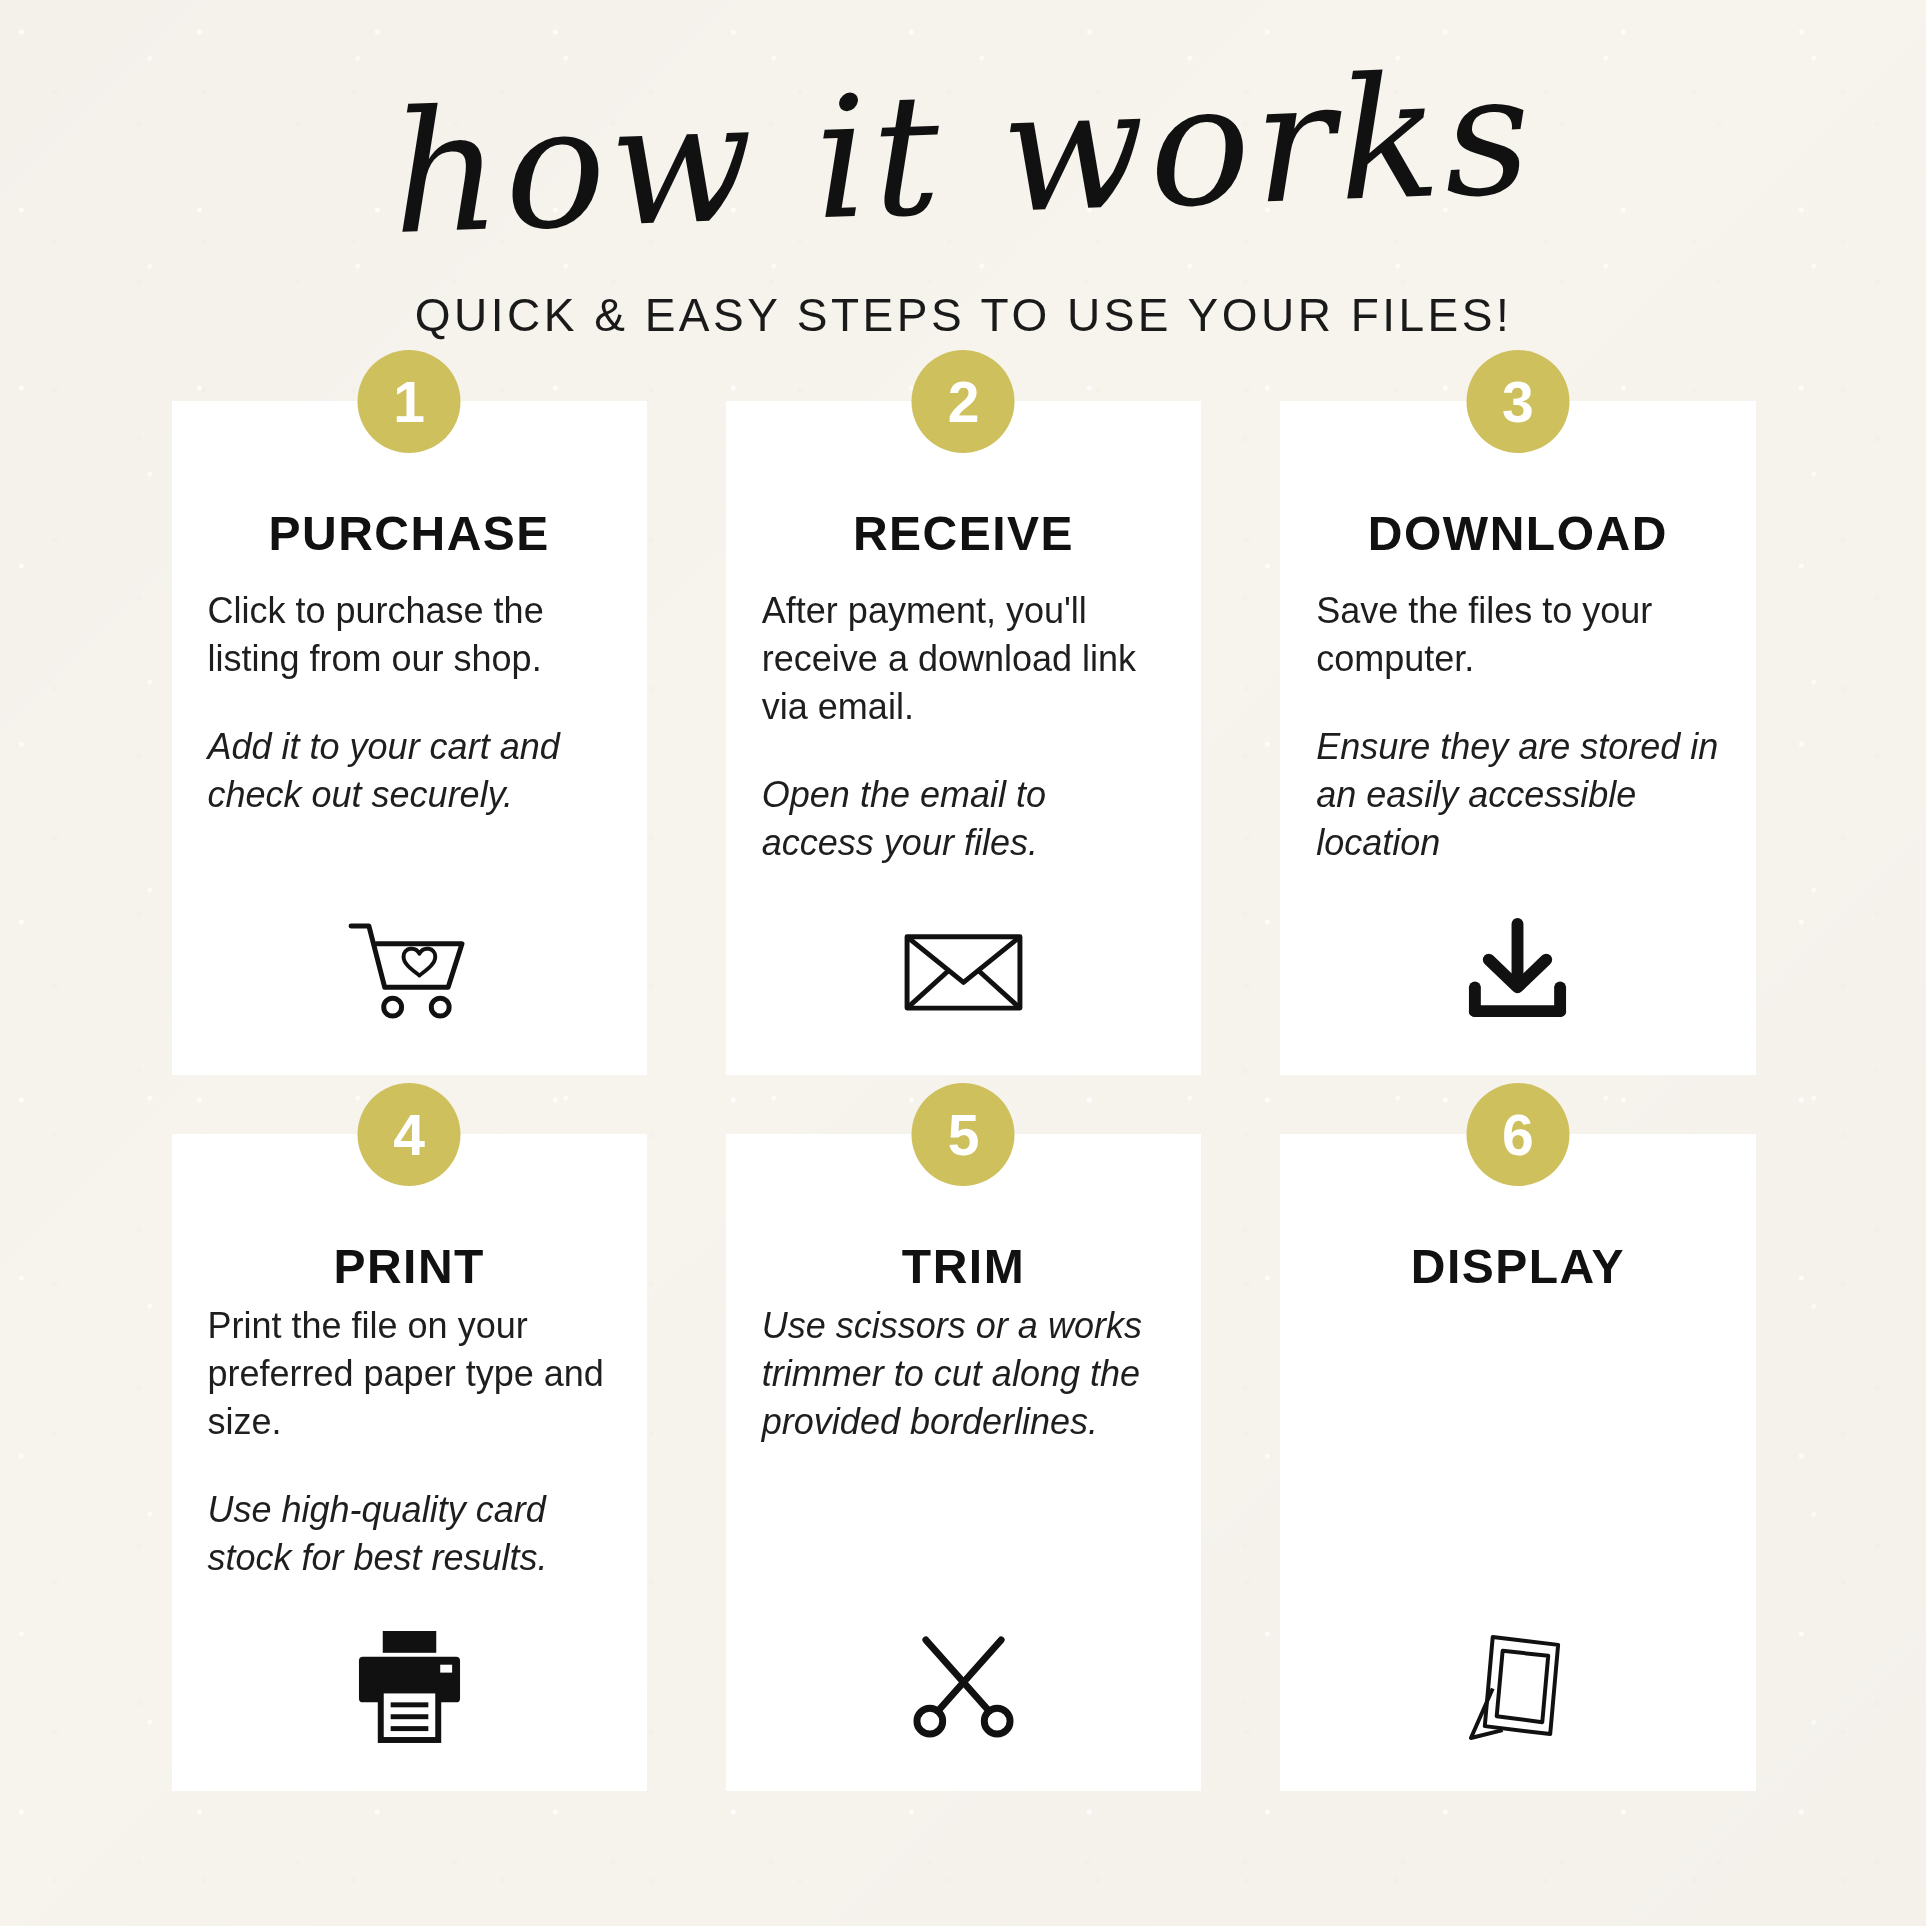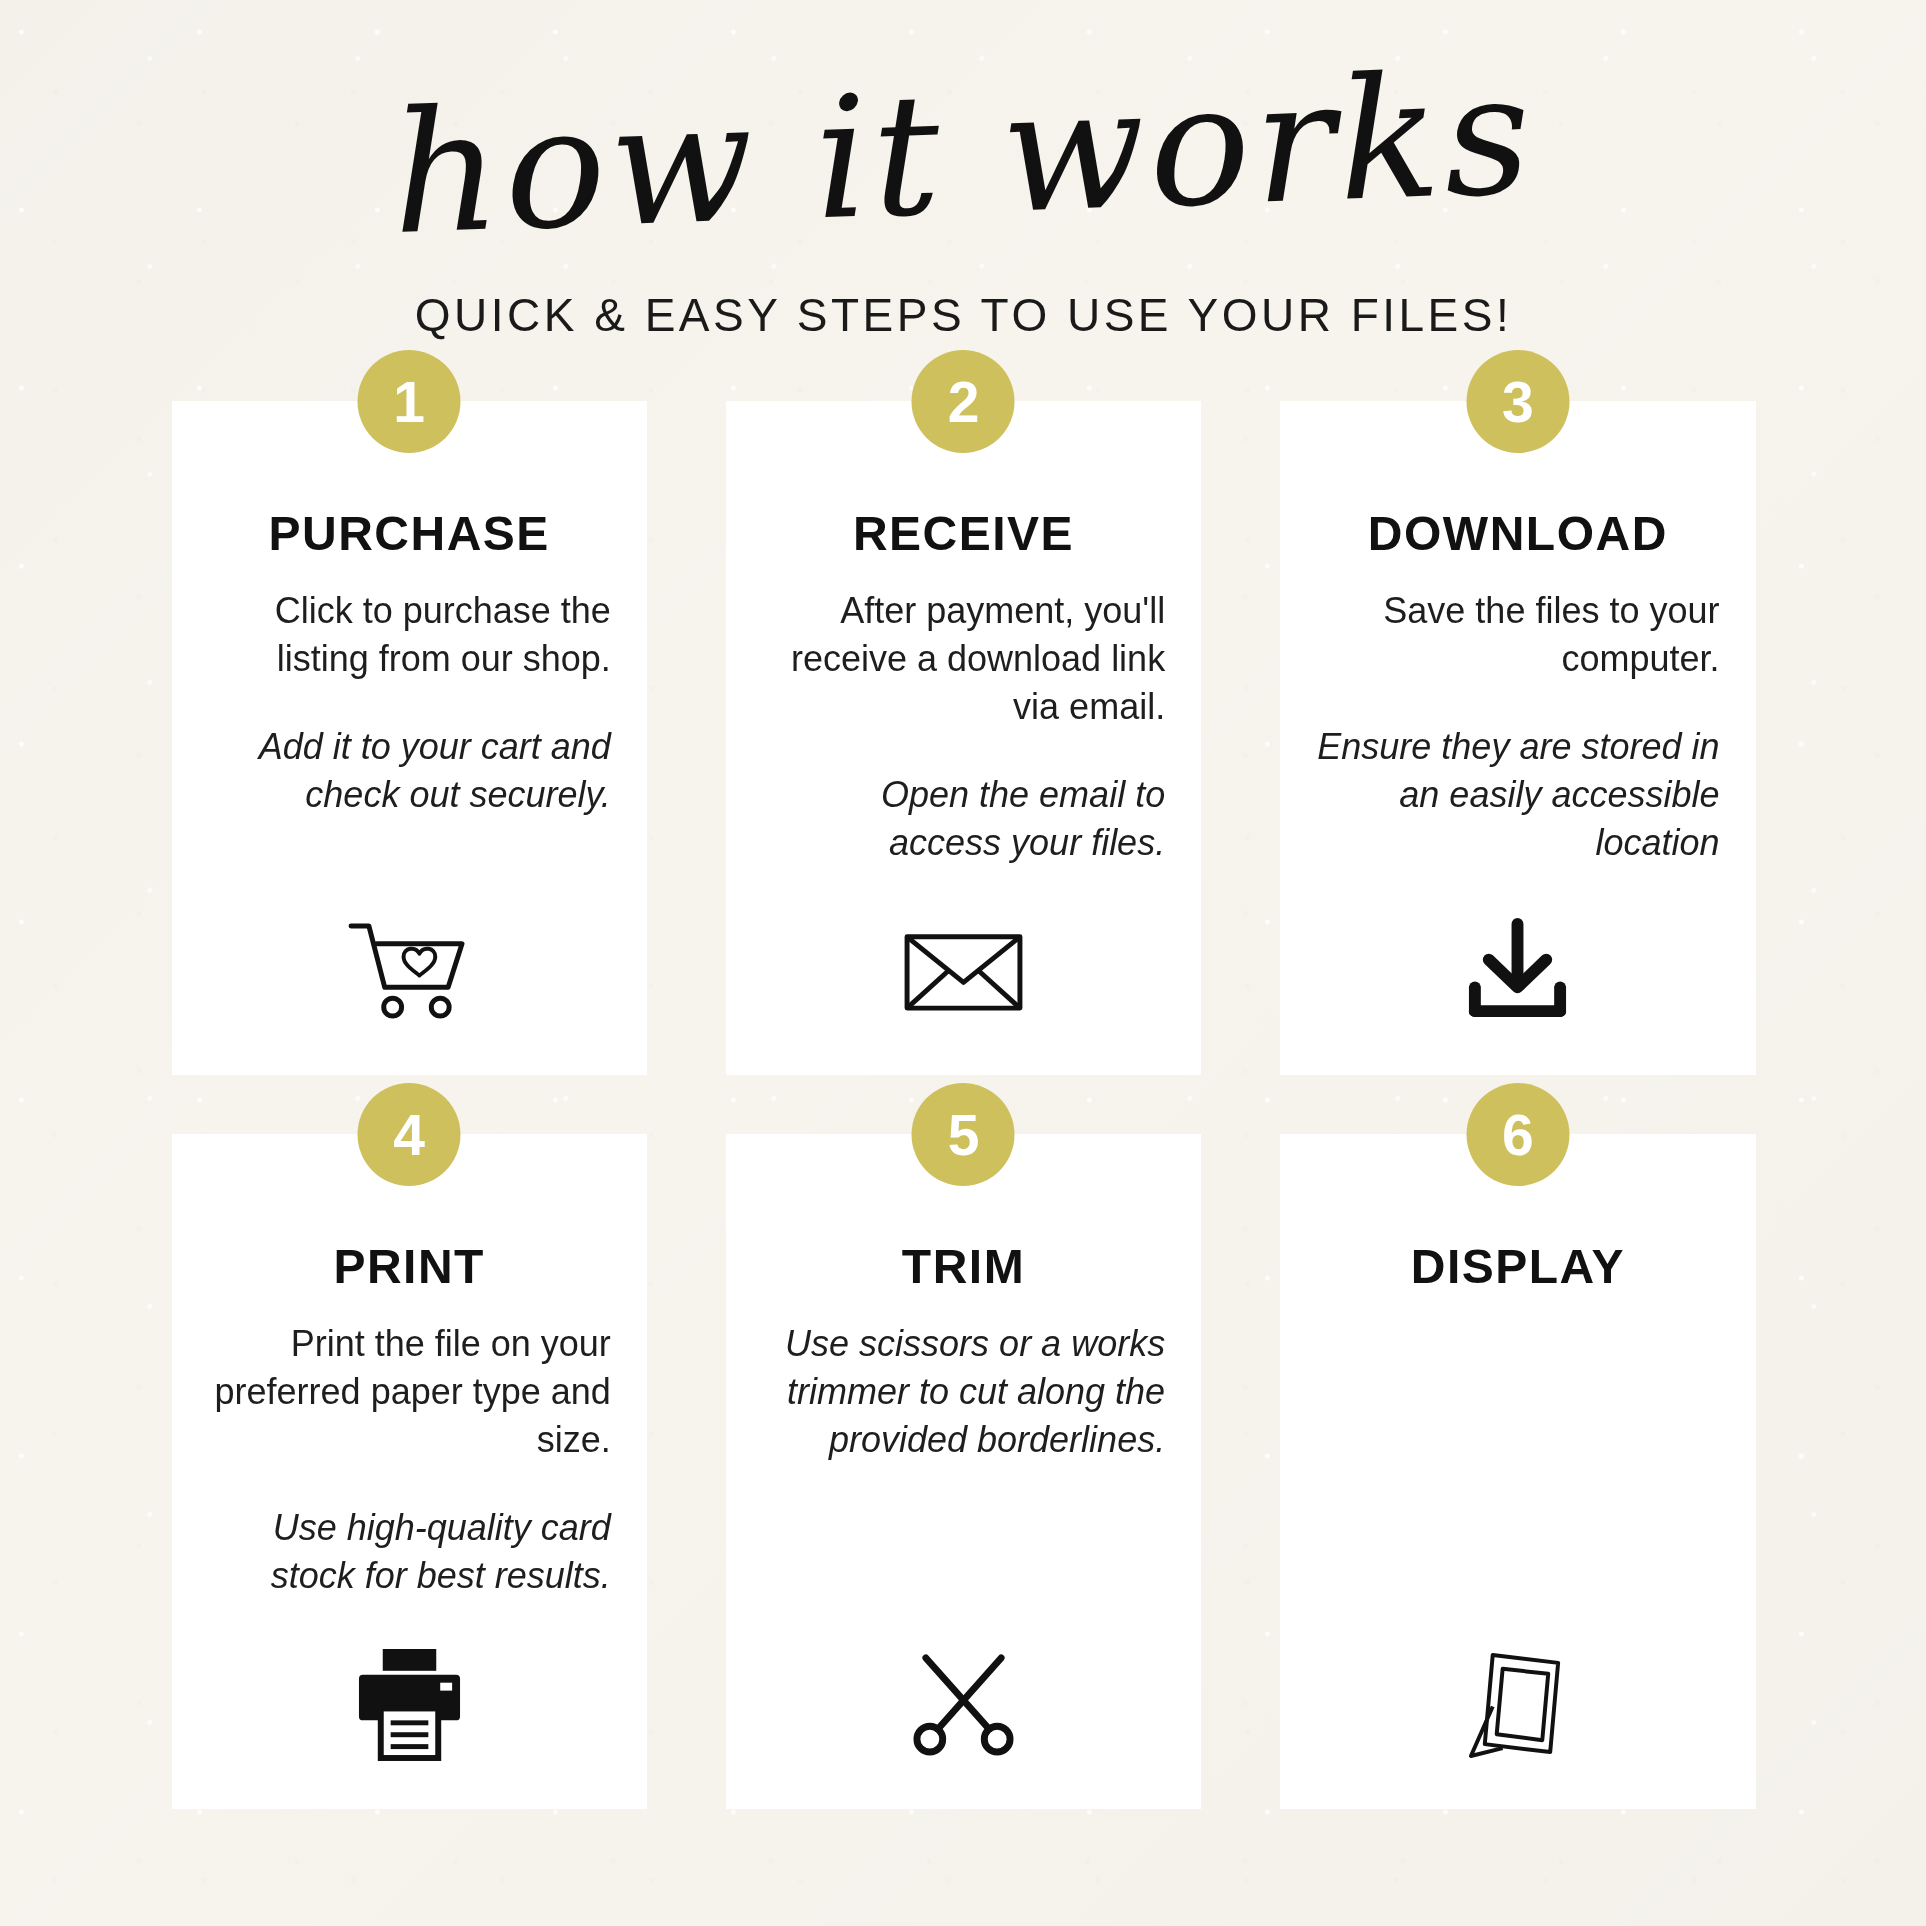--- a/index.html
+++ b/index.html
@@ -104,39 +104,39 @@
     font-weight: bold;
     letter-spacing: 1.5px;
     color: #111111;
     margin: 6px 0 26px 0;
     text-align: right;
   }
   .card-body {
     font-size: 36px;
     line-height: 1.33;
     color: #1e1e1e;
-    text-align: right;
+    text-align: left;
     font-weight: 400;
   }
   .card-body p {
     margin: 0 0 40px 0;
   }
   .card-body p:last-child { margin-bottom: 0; font-style: italic; }
   .icon-wrap {
     margin-top: auto;
     padding-top: 40px;
     display: flex;
     align-items: center;
     justify-content: center;
     height: 129px;
   }
   .icon-wrap svg { display: block; }
 
   
-  .row2 .card-title { margin-bottom: 26px; }
+  .row2 .card-title { margin-bottom: 8px; }
 </style>
 </head>
 <body>
 
 <div class="page">
   <div class="paper-texture"></div>
 
   <div class="header">
     <div class="script-title">how it works</div>
     <div class="subtitle">QUICK &amp; EASY STEPS TO USE YOUR FILES!</div>

